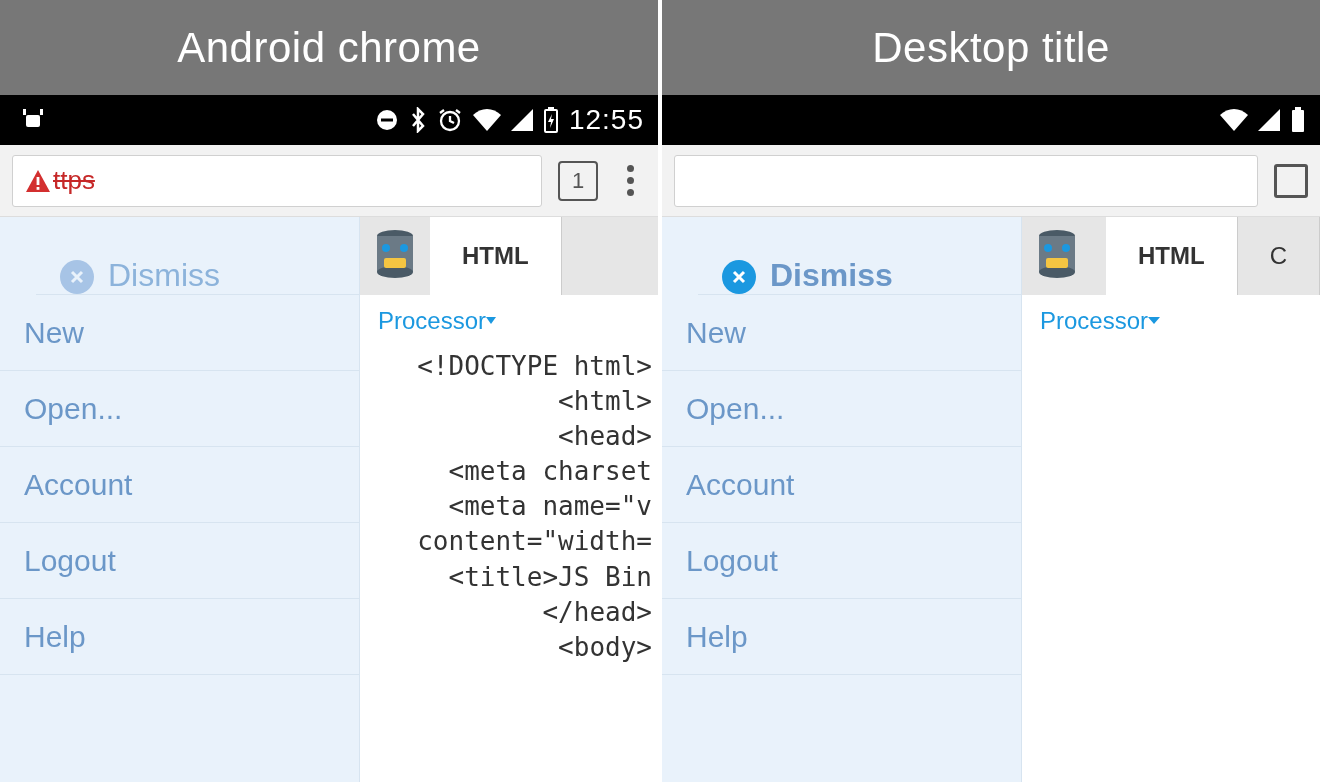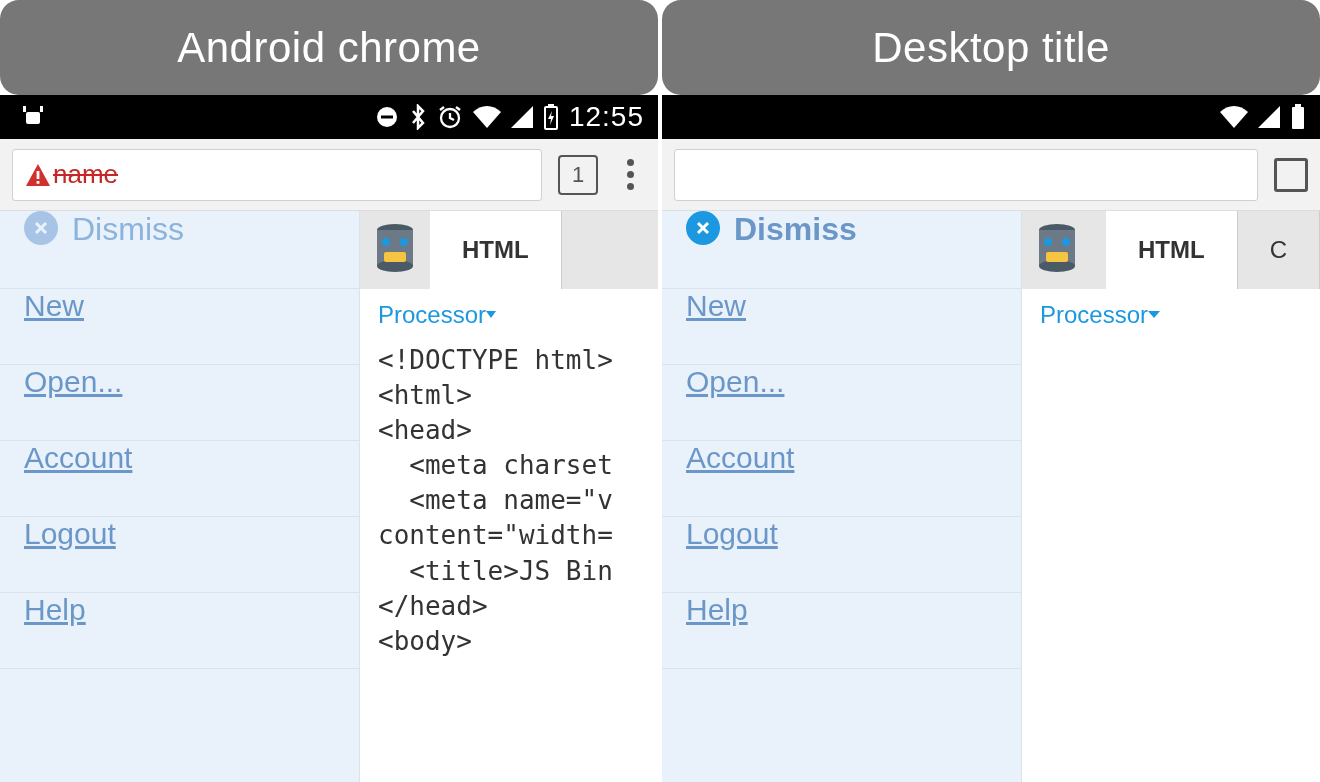--- a/index.html
+++ b/index.html
@@ -1,48 +1,48 @@
 <!DOCTYPE html>
 <html><head>
 <meta charset="utf-8">
 <style>
   * { box-sizing: border-box; margin: 0; padding: 0; }
   html, body { width: 1320px; height: 782px; font-family: -apple-system, "Helvetica Neue", Arial, sans-serif; overflow: hidden; }
   .root { display: flex; width: 1320px; height: 782px; }
   .pane { flex: 1 1 0; display: flex; flex-direction: column; height: 100%; background: #fff; }
   .divider { width: 4px; background: #fff; }
-  .titlebar { background: #777; color: #fff; height: 95px; display: flex; align-items: center; justify-content: center; font-size: 42px; font-weight: 400; letter-spacing: 0.5px; border-radius: 19px; }
-  .statusbar { background: #000; height: 44px; color: #fff; display: flex; align-items: center; justify-content: space-between; padding: 0 14px 0 20px; font-size: 26px; }
+  .titlebar { background: #777; color: #fff; height: 95px; display: flex; align-items: center; justify-content: center; font-size: 42px; font-weight: 400; letter-spacing: 0.5px; }
+  .statusbar { background: #000; height: 50px; color: #fff; display: flex; align-items: center; justify-content: space-between; padding: 0 14px 0 20px; font-size: 26px; }
   .status-left { display:flex; align-items:center; gap:10px;}
   .status-right { display:flex; align-items:center; gap:10px;}
   .clock { font-size: 28px; letter-spacing: 1px; }
   .addrbar { background: #f2f2f2; height: 72px; display: flex; align-items: center; padding: 0 12px; gap: 16px; border-bottom: 1px solid #ddd; }
   .url-box { background: #fff; border: 1px solid #d0d0d0; border-radius: 3px; height: 52px; flex: 1; display: flex; align-items: center; padding: 0 12px; font-size: 26px; color: #333; overflow: hidden; white-space: nowrap; }
   .url-box .warn { display:inline-flex; width:28px; }
   .url-box .scheme { color:#c62828; text-decoration: line-through; margin-right:2px;}
   .url-box .host { color:#222; }
   .tabcount { width:40px; height:40px; border:2px solid #555; border-radius:4px; display:flex; align-items:center; justify-content:center; font-size:22px; color:#555; font-weight:500;}
   .kebab { width:32px; display:flex; flex-direction:column; align-items:center; gap:5px;}
   .kebab span{width:7px;height:7px;background:#555;border-radius:50%;}
   .workspace { flex:1; display:flex; overflow:hidden;}
   .sidebar { width: 360px; background:#e9f2fb; border-right:1px solid #d7e4f0; display:flex; flex-direction:column;}
-  .dismiss-row{ height:78px; display:flex; align-items:flex-start; gap:14px; padding:0 24px; border-bottom:1px solid #d7e4f0;}
+  .dismiss-row{ height:78px; display:flex; align-items:flex-end; gap:14px; padding:0 24px; border-bottom:1px solid #d7e4f0;margin-left:36px;}
   .dismiss-x{ width:34px; height:34px; border-radius:50%; background:#a7c4e6; color:#e9f2fb; display:flex; align-items:center; justify-content:center; }
   .dismiss-x.solid{ background:#1b98e0; color:#fff;}
   .dismiss-row .lbl{ color:#8cb3db; font-size:32px; font-weight:500;}
   .dismiss-row .lbl.solid{ color:#6b97c8; font-weight:600;}
-  .menu-item{ height:76px; display:flex; padding:0 24px; font-size:30px; color:#6b97c8; font-weight:500; border-bottom:1px solid #d7e4f0;text-decoration:underline;}
+  .menu-item{ height:76px; display:flex; align-items:center; padding:0 24px; font-size:30px; color:#6b97c8; font-weight:500; border-bottom:1px solid #d7e4f0;}
   .editor-area{ flex:1; background:#fff; display:flex; flex-direction:column; overflow:hidden;}
   .editor-tabs{ height:78px; background:#e6e6e6; display:flex; align-items:stretch;}
   .robot{ width:70px; display:flex; align-items:center; justify-content:center;}
   .tab{ padding:0 32px; display:flex; align-items:center; font-size:24px; color:#333; background:#e6e6e6; border-right:1px solid #ccc;}
   .tab.active{ background:#fff; font-weight:600; border-right:1px solid #ccc;}
   .processor-row{ padding:12px 18px 10px; }
   .processor-link{ color:#1b98e0; font-size:24px; display:inline-flex; align-items:center; gap:0;}
-  .code-block{ padding:4px 18px; font-family: "Menlo","Consolas",monospace; font-size:26px; line-height:1.35; color:#333; white-space:pre; overflow:hidden;}
+  .code-block{ padding:4px 6px; font-family: "Menlo","Consolas",monospace; font-size:26px; line-height:1.35; color:#333; white-space:pre; overflow:hidden;text-align:right;}
   .sqbox{ width:34px; height:34px; border:3px solid #555; border-radius:3px;}
   svg { display:block; }
   .desktop .sidebar .dismiss-row .lbl { color:#6b97c8; font-weight:600;}
 </style>
 </head>
 <body>
 
 <div class="root">
 
   <div class="pane">
@@ -102,21 +102,21 @@
 
     <div class="addrbar">
       <div class="url-box">
         <span class="warn">
             <svg width="26" height="24" viewBox="0 0 26 24">
               <path d="M13 1 L25 23 L1 23 Z" fill="#d32f2f"></path>
               <rect x="11.6" y="8" width="2.8" height="8" fill="#fff"></rect>
               <rect x="11.6" y="18" width="2.8" height="2.8" fill="#fff"></rect>
             </svg>
           </span>
-        <span class="scheme">name</span>
+        <span class="scheme">ttps</span>
       </div>
       <div class="tabcount">
           <span>1</span>
         </div>
       <div class="kebab">
           <span></span>
           <span></span>
           <span></span>
         </div>
     </div>

